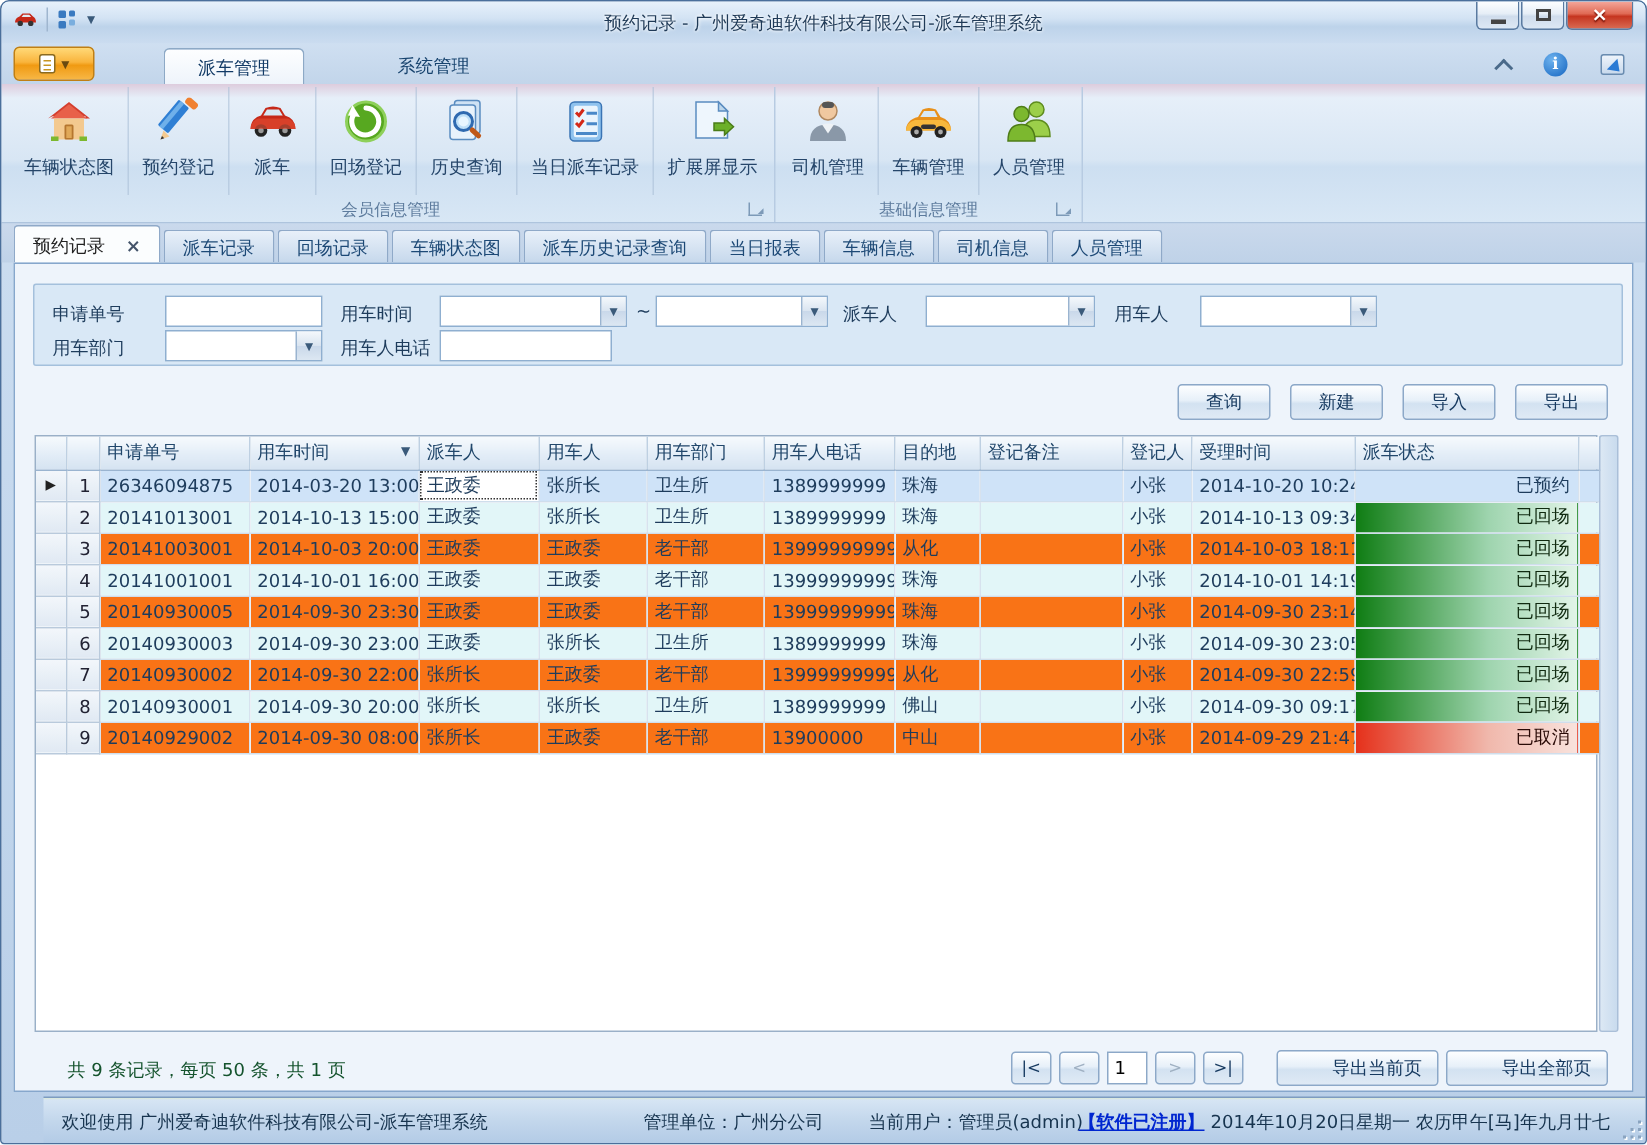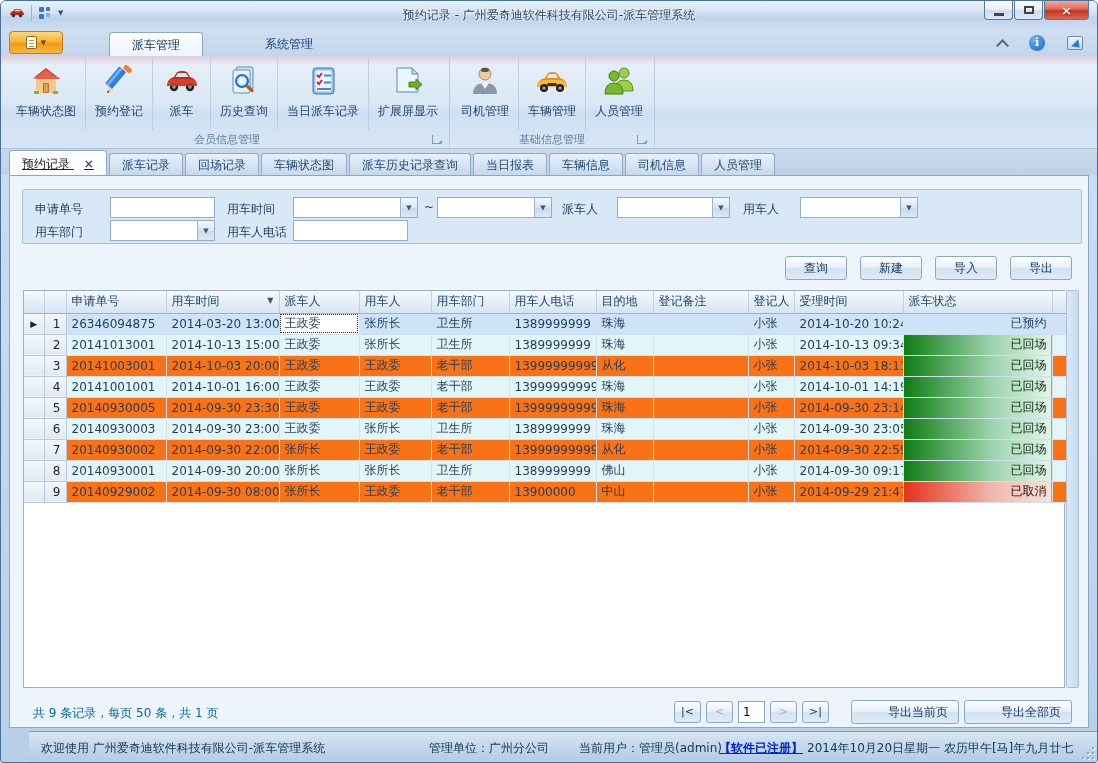--- a/index.html
+++ b/index.html
@@ -71,21 +71,21 @@
     position:relative; color:#5d7b9d; font-size:11px; }
   .launcher { position:absolute; right:6px; bottom:4px; width:9px; height:9px;
     border:1px solid #7d9ab8; border-top:none; border-right:none; }
   .launcher::after { content:"◢"; position:absolute; right:-1px; bottom:-1px; font-size:5px; color:#7d9ab8; }
 
   
   .doctabs { position:absolute; top:148px; left:0; right:0; height:26px;
     background:linear-gradient(#cad9ec,#bfd2e8); display:flex; align-items:flex-end; padding-left:8px; }
   .dtab { height:22px; padding:3px 12px 0; margin-right:2px; border:1px solid #8fa9c8; border-bottom:none;
     border-radius:3px 3px 0 0; background:linear-gradient(#e8f0f9,#c6d8ec); color:#1d4976; white-space:nowrap; }
-  .dtab.active { height:25px; background:#fbfdfe; padding-top:5px; color:#222;text-decoration:underline; }
+  .dtab.active { height:25px; background:#fbfdfe; padding-top:5px; color:#222; }
   .dtab .close-x { margin-left:10px; color:#44546a; font-weight:bold; }
 
   
   .content { position:absolute; top:174px; left:8px; right:8px; height:553px;
     background:#eef4fb; border:1px solid #86a7cc; }
 
   .filter-panel { position:absolute; left:12px; top:13px; width:1060px; height:55px;
     background:#d9e8f6; border:1px solid #a4c0dc; border-radius:2px; }
   .flabel { position:absolute; color:#1e3c5c; }
   .ftext, .combo { position:absolute; height:21px; background:#fff; border:1px solid #8fafd0; }
@@ -122,21 +122,21 @@
   tr.alt-cyan td.ind-cell, tr.alt-cream td.ind-cell, tr.sel td.ind-cell,
   tr.alt-cyan td.num-cell, tr.alt-cream td.num-cell, tr.sel td.num-cell {
     background:linear-gradient(#f3f7fb,#e0e9f3); }
   td.focus-cell { background:#fff !important; outline:1px dotted #333; outline-offset:-2px; }
   td.st-returned { background:linear-gradient(to right,#0e7c12,#9ed4ae 60%,#e2f4e8) !important; text-align:right; color:#102a10; }
   td.st-cancelled { background:linear-gradient(to right,#e5301a,#f0b8ac 60%,#f9e2dc) !important; text-align:right; color:#2a0a06; }
   td.st-reserved { text-align:right; }
   .sorticon { float:right; font-size:8px; color:#3a5a7a; margin-top:3px; }
 
   .footer-row { position:absolute; left:13px; right:16px; top:524px; height:26px; }
-  .rec-summary { position:absolute; left:10px; top:5px; color:#0369a1; }
+  .rec-summary { position:absolute; left:22px; top:5px; color:#14532d; }
   .pager { position:absolute; right:0; top:0; display:flex; align-items:center; gap:5px; }
   .pg-btn { width:27px; height:22px; border:1px solid #8ca8c8; border-radius:3px;
     background:linear-gradient(#fdfeff,#e7f0f9 45%,#d3e2f1 55%,#dfeaf5);
     text-align:center; line-height:20px; font-size:11px; color:#173a60; }
   .pg-btn.disabled { color:#9fb0c2; }
   .pg-input { width:27px; height:22px; border:1px solid #8ca8c8; text-align:left; padding:0 4px; font:inherit; outline:none; }
   .pg-gap { width:12px; }
   .pg-export { min-width:76px;padding-left:36px; }
 
   
@@ -240,20 +240,31 @@
                 <path d="M2 21 Q2 14 9 12 L12 7 Q17 5 22 7 L25 12 Q32 14 32 21 Z" fill="#c62818"></path>
                 <path d="M13 8 L21 8 L23.5 12 L10.5 12 Z" fill="#d8e8f4"></path>
                 <circle cx="9" cy="22" r="4.2" fill="#222"></circle>
                 <circle cx="9" cy="22" r="1.8" fill="#999"></circle>
                 <circle cx="25" cy="22" r="4.2" fill="#222"></circle>
                 <circle cx="25" cy="22" r="1.8" fill="#999"></circle>
                 <path d="M2 21 Q2 16 7 14 L27 14 Q32 16 32 21 Z" fill="#e04a30" opacity=".7"></path>
               </svg>
           </span>
           <span class="rlb">派车</span>
+        </div>
+        <div class="rbtn">
+          <span class="ric">
+            <svg width="32" height="32" viewBox="0 0 32 32">
+                <circle cx="16" cy="16" r="13" fill="#57a820"></circle>
+                <circle cx="16" cy="16" r="13" fill="none" stroke="#8ed05a" stroke-width="2"></circle>
+                <path d="M16 7 A9 9 0 1 1 8 11" fill="none" stroke="#fff" stroke-width="3.4" stroke-linecap="round"></path>
+                <polygon points="4,12 12,13 7,5" fill="#fff"></polygon>
+              </svg>
+          </span>
+          <span class="rlb">回场登记</span>
         </div>
         <div class="rbtn">
           <span class="ric">
             <svg width="32" height="32" viewBox="0 0 32 32">
                 <rect x="8" y="2" width="17" height="22" rx="2" fill="#cfe2f4" stroke="#5a8cc0"></rect>
                 <rect x="5" y="5" width="17" height="23" rx="2" fill="#e8f2fb" stroke="#5a8cc0"></rect>
                 <circle cx="14" cy="16" r="6" fill="#bfe0f8" stroke="#2f6ab0" stroke-width="2"></circle>
                 <circle cx="14" cy="16" r="3.4" fill="#e8f6ff"></circle>
                 <rect x="18" y="20.2" width="9" height="3.4" rx="1.6" transform="rotate(42 20 22)" fill="#c05818"></rect>
               </svg>

